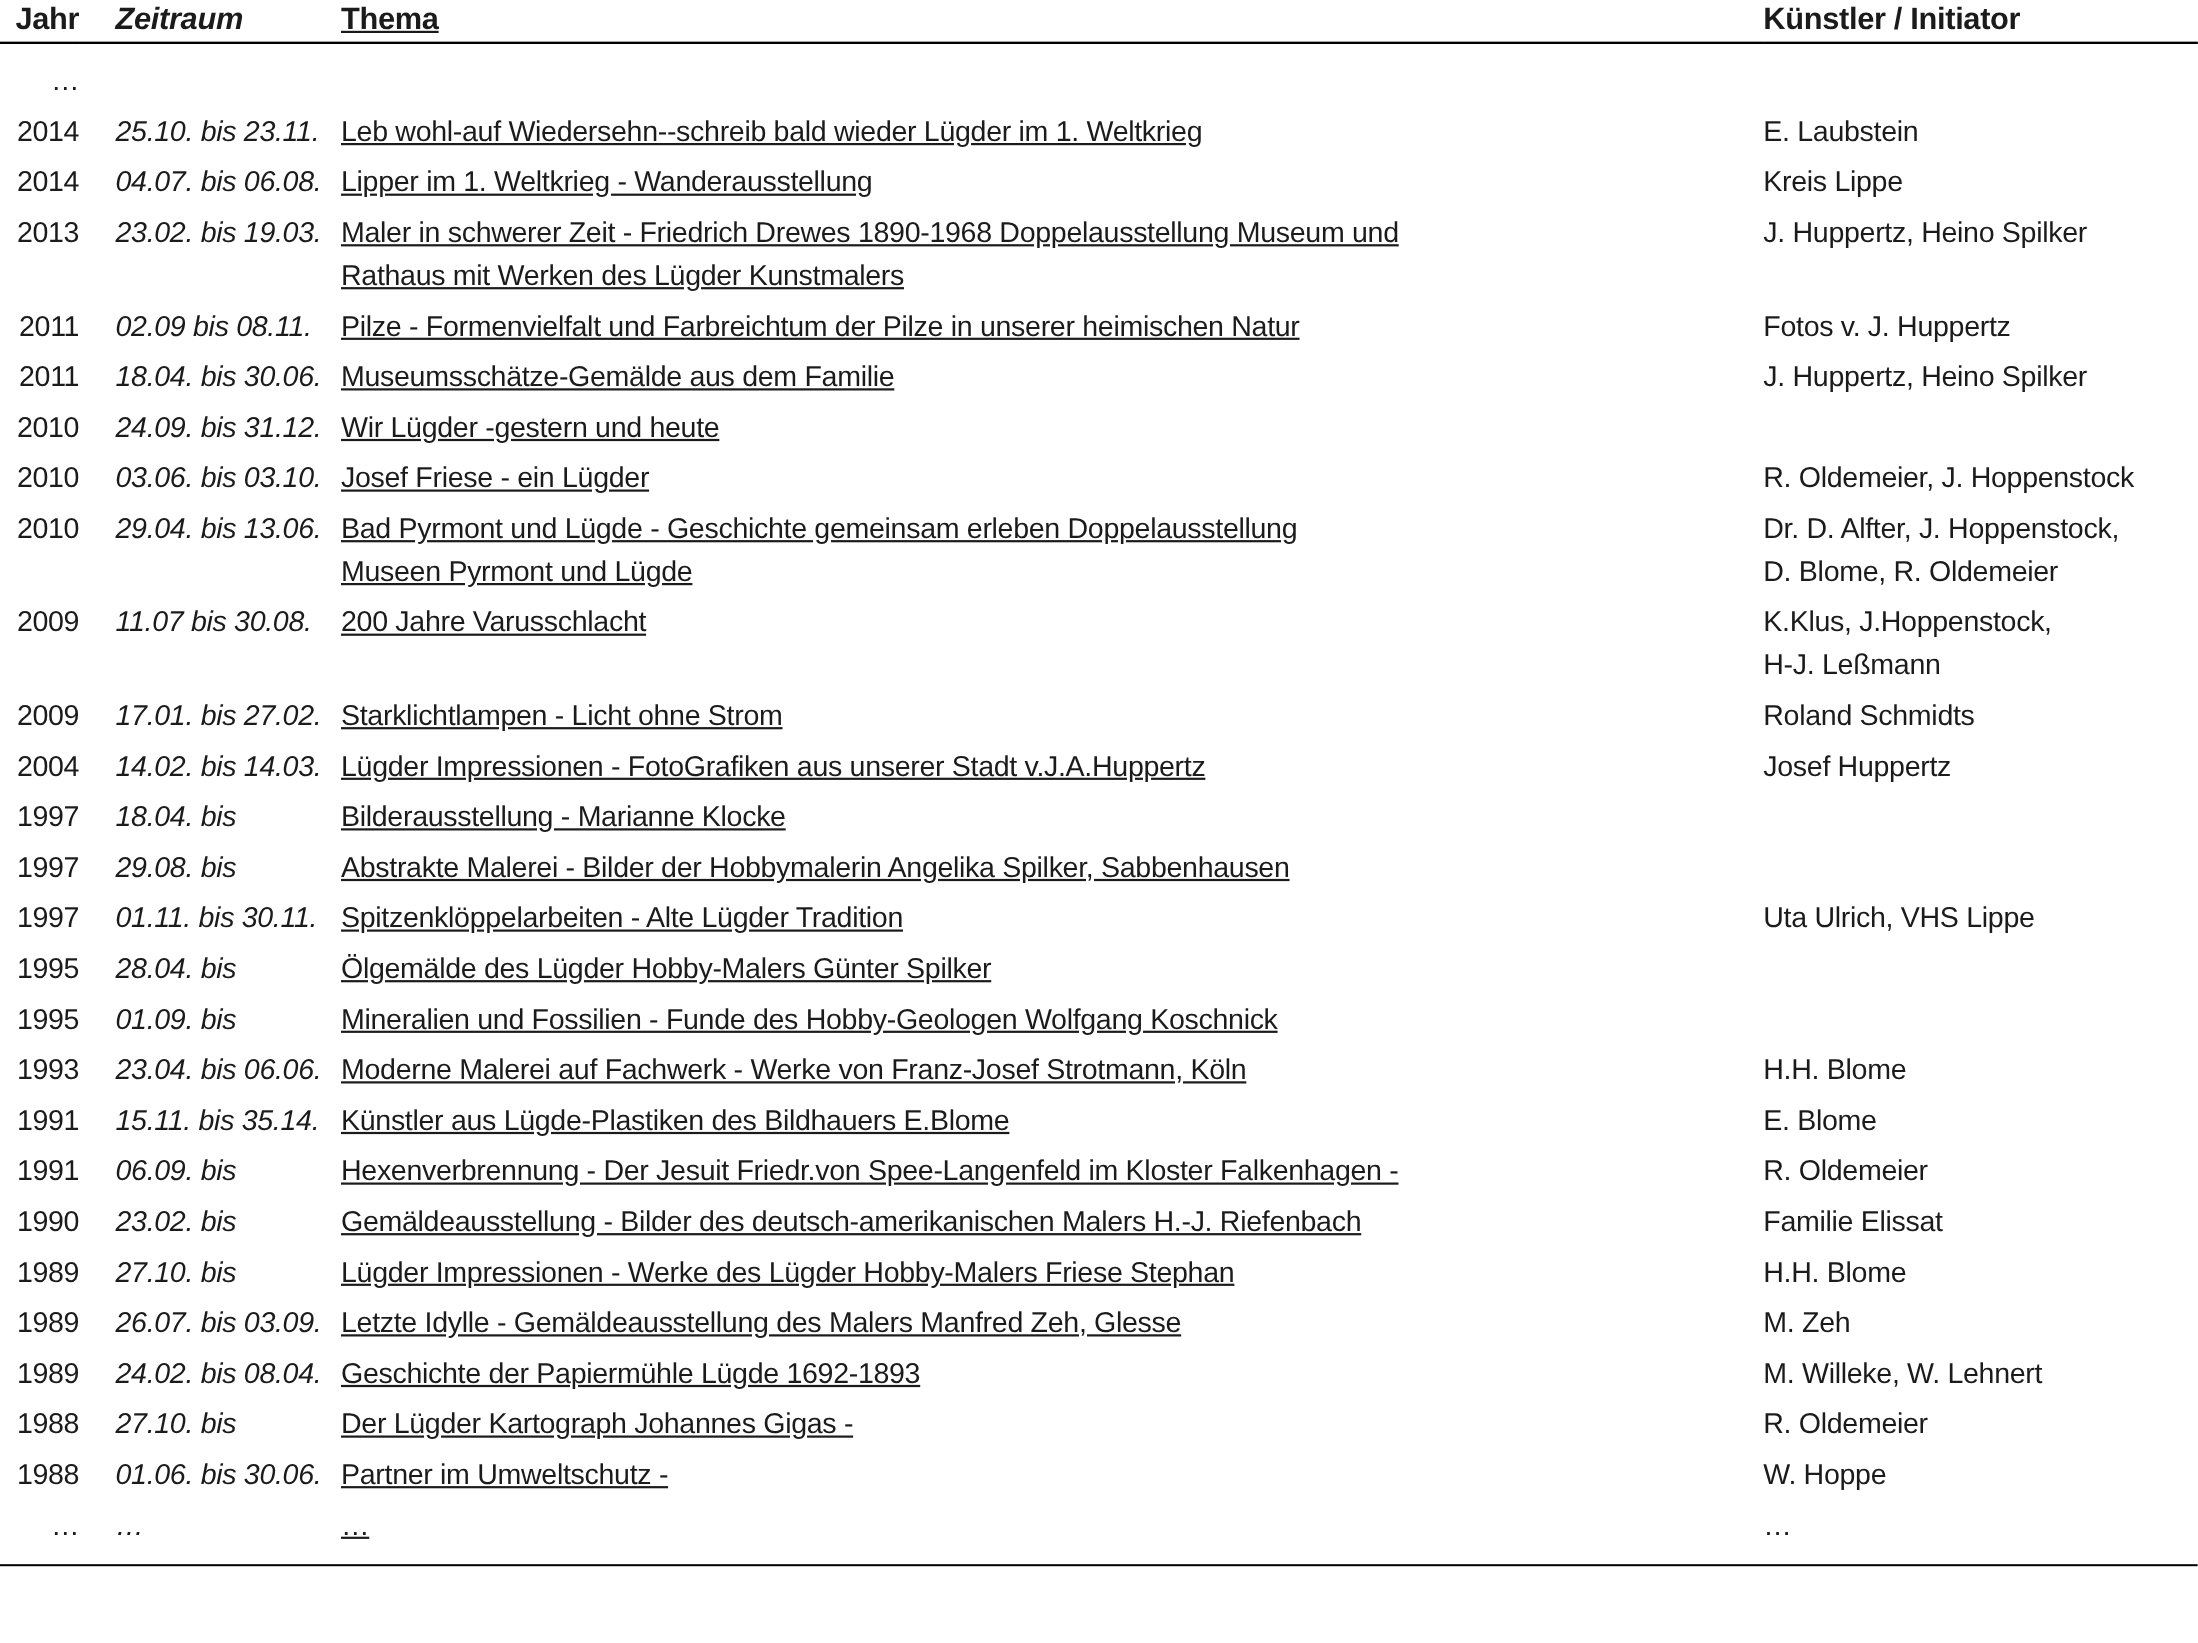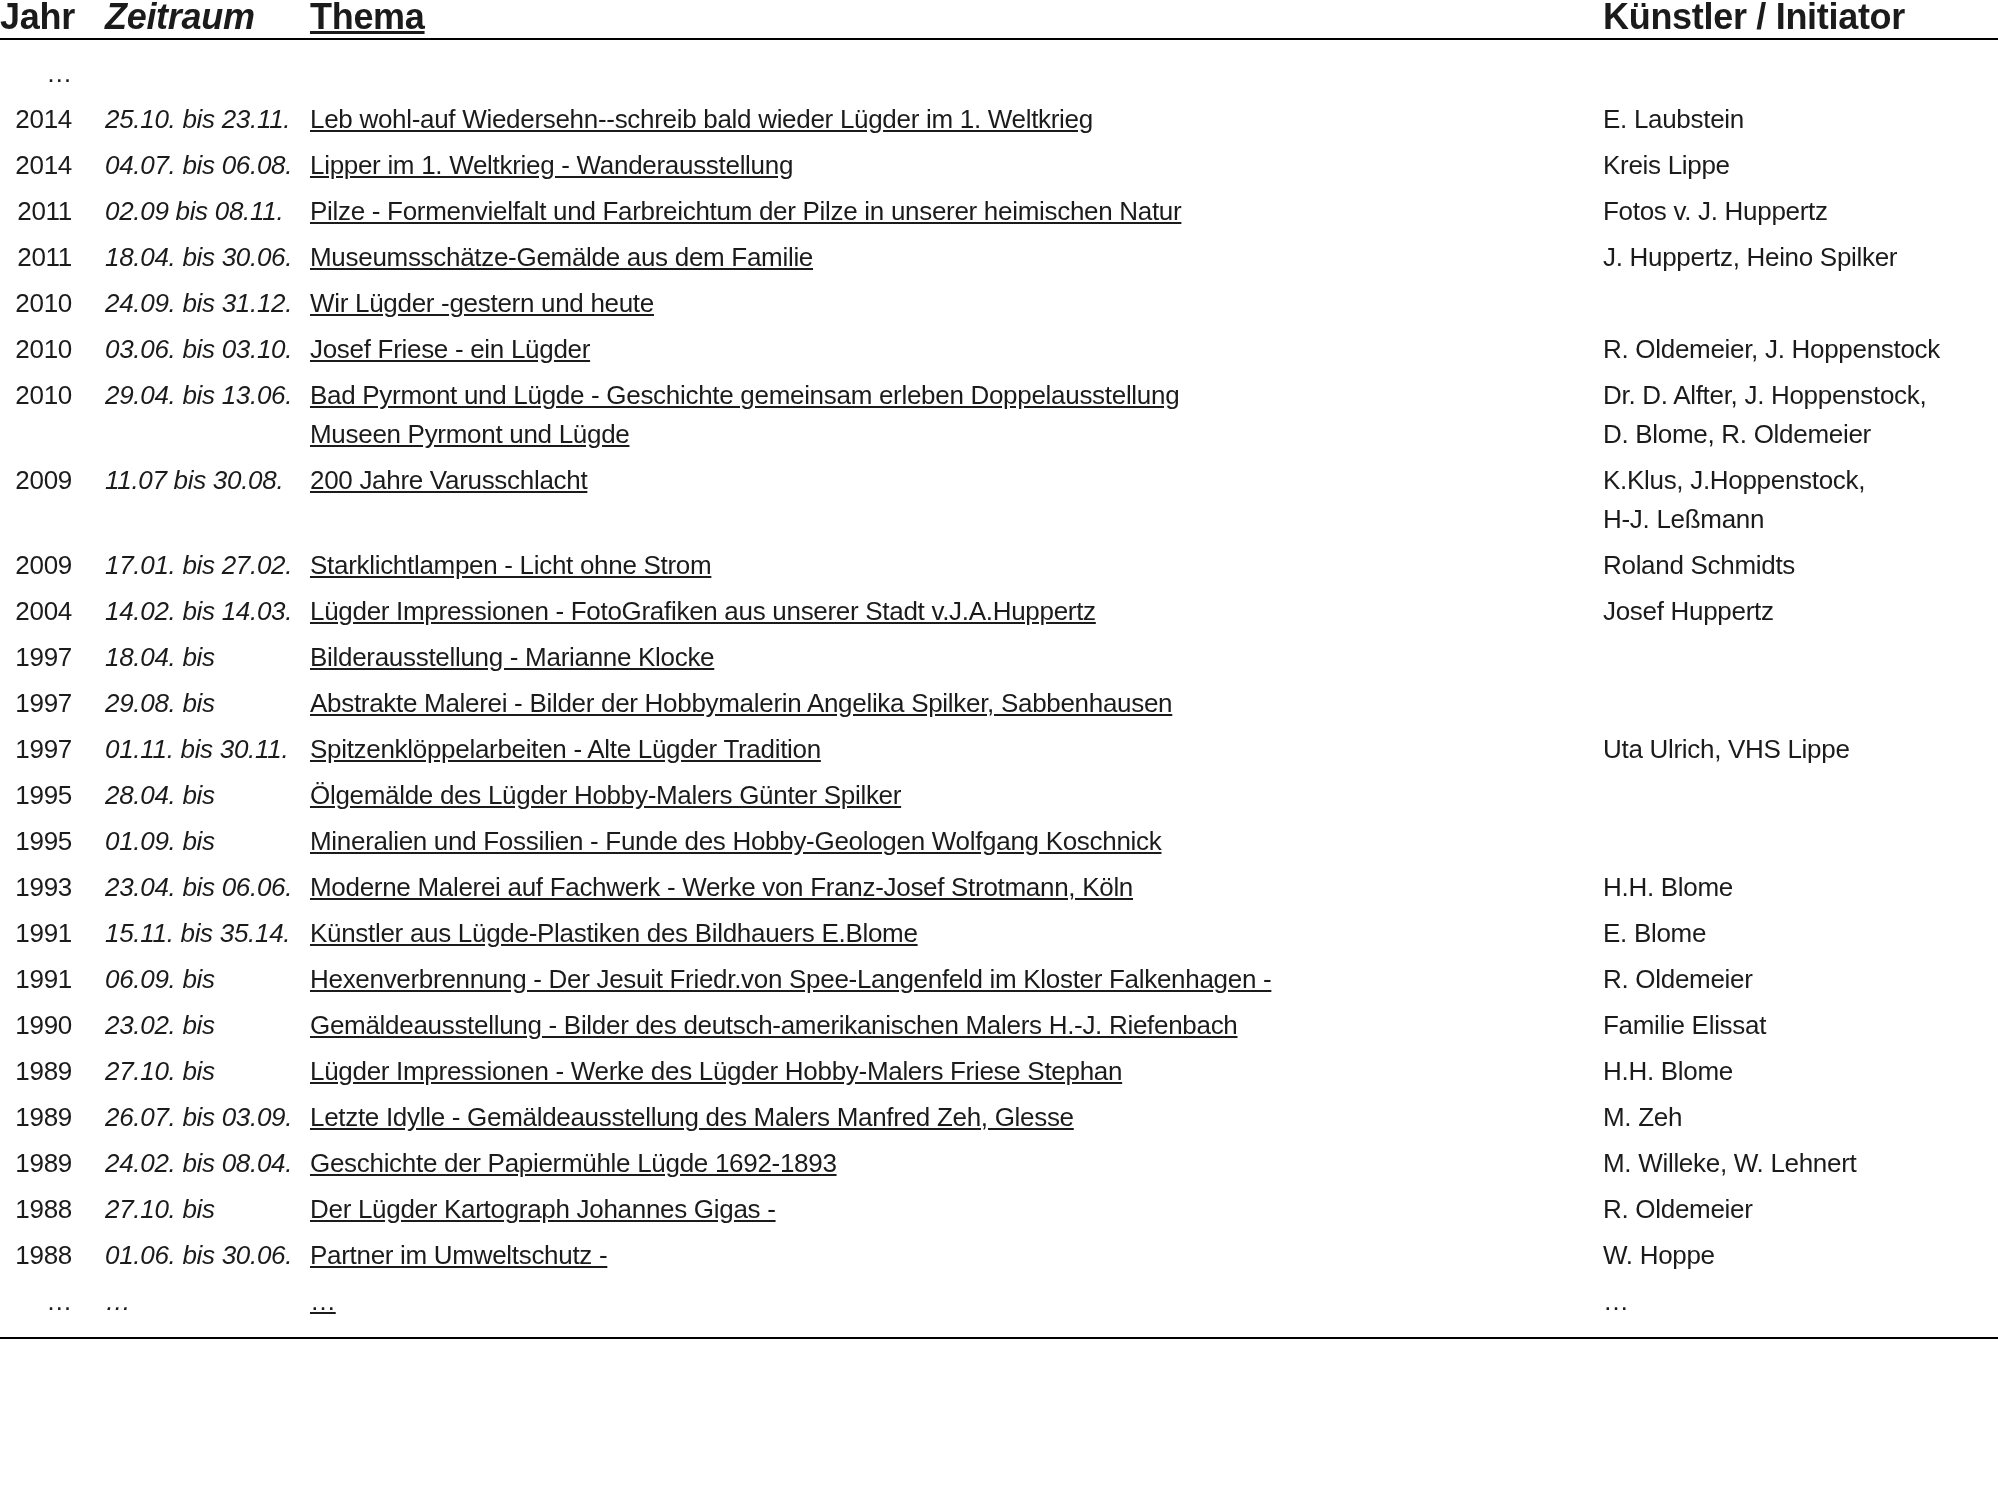--- a/index.html
+++ b/index.html
@@ -32,21 +32,21 @@
     text-align: left;
     vertical-align: top;
     font-size: 26px;
     line-height: 39px;
     padding: 3px 0 4px 0;
     white-space: pre-line;
     font-weight: normal;
   }
   thead th {
     font-weight: bold;
-    font-size: 36px;
+    font-size: 28px;
     line-height: 30px;
     padding: 2px 0 6px 0;
     border-bottom: 2px solid #000000;
     white-space: nowrap;
   }
   .col-jahr      { text-align: right; }
   .col-zeitraum  { padding-left: 33px; font-style: italic; }
   .col-thema     { padding-left: 0; text-decoration: underline; }
   .col-kuenstler { padding-left: 0; }
 
@@ -84,20 +84,27 @@
           <td class="col-thema">Leb wohl-auf Wiedersehn--schreib bald wieder Lügder im 1. Weltkrieg</td>
           <td class="col-kuenstler">E. Laubstein</td>
         </tr>
         <tr>
           <td class="col-jahr">2014</td>
           <td class="col-zeitraum">04.07. bis 06.08.</td>
           <td class="col-thema">Lipper im 1. Weltkrieg - Wanderausstellung</td>
           <td class="col-kuenstler">Kreis Lippe</td>
         </tr>
         <tr>
+          <td class="col-jahr">2013</td>
+          <td class="col-zeitraum">23.02. bis 19.03.</td>
+          <td class="col-thema">Maler in schwerer Zeit - Friedrich Drewes 1890-1968 Doppelausstellung Museum und
+Rathaus mit Werken des Lügder Kunstmalers</td>
+          <td class="col-kuenstler">J. Huppertz, Heino Spilker</td>
+        </tr>
+        <tr>
           <td class="col-jahr">2011</td>
           <td class="col-zeitraum">02.09 bis 08.11.</td>
           <td class="col-thema">Pilze - Formenvielfalt und Farbreichtum der Pilze in unserer heimischen Natur</td>
           <td class="col-kuenstler">Fotos v. J. Huppertz</td>
         </tr>
         <tr>
           <td class="col-jahr">2011</td>
           <td class="col-zeitraum">18.04. bis 30.06.</td>
           <td class="col-thema">Museumsschätze-Gemälde aus dem Familie</td>
           <td class="col-kuenstler">J. Huppertz, Heino Spilker</td>

